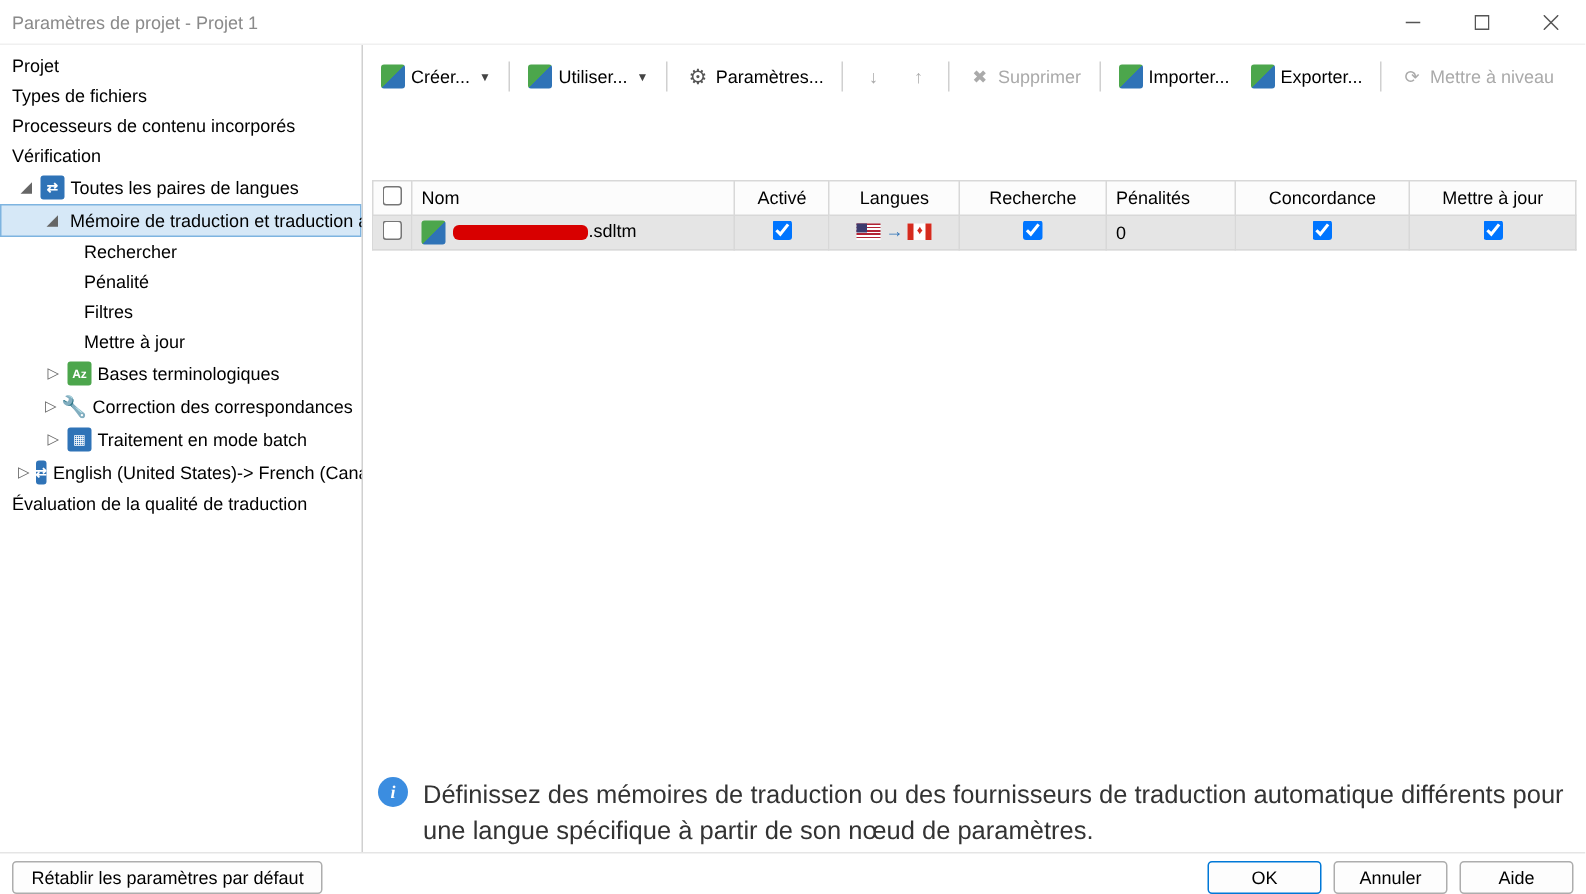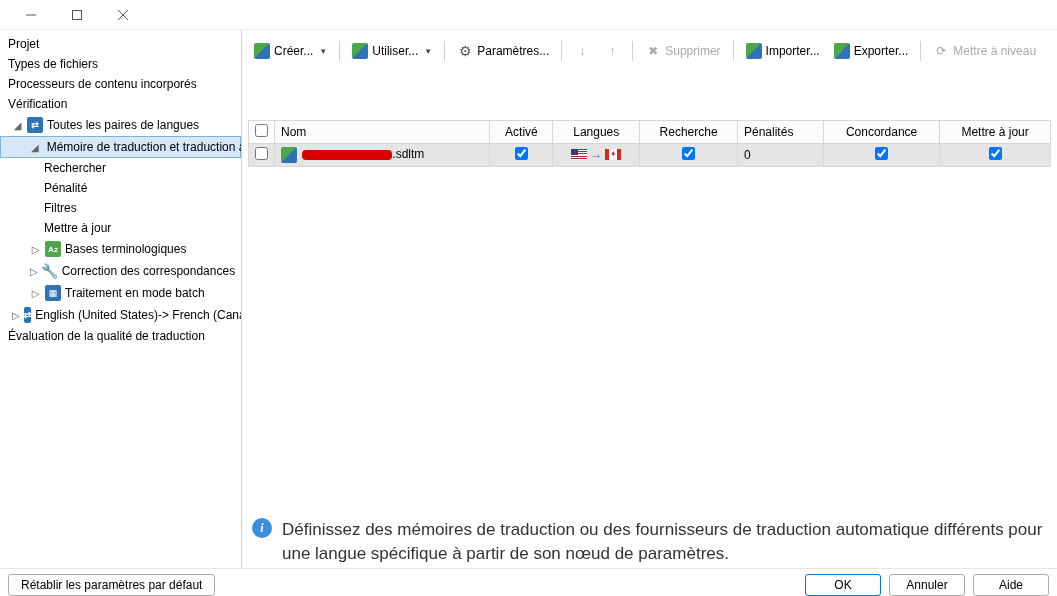--- a/index.html
+++ b/index.html
@@ -10,21 +10,21 @@
 .win-btns { display: flex; }
 .win-btn { width: 46px; height: 30px; display: flex; align-items: center; justify-content: center; color: #555; }
 
 .main { display: flex; height: 538px; }
 .left-pane { width: 242px; border-right: 1px solid #d0d0d0; overflow: hidden; padding-top: 4px; }
 
 .nav-item { padding: 3px 8px; cursor: default; display: flex; align-items: center; gap: 4px; white-space: nowrap; }
 .nav-item.lvl1 { padding-left: 8px; }
 .nav-item.lvl2 { padding-left: 12px; }
 .nav-item.lvl3 { padding-left: 30px; }
-.nav-item.lvl4 { padding-left: 44px; }
+.nav-item.lvl4 { padding-left: 56px; }
 .nav-item.selected { background: #d6e8f7; border: 1px solid #7eb4e0; padding-top: 2px; padding-bottom: 2px; }
 
 .expander { width: 11px; height: 11px; display: inline-flex; align-items: center; justify-content: center; color: #666; font-size: 10px; }
 .ico { width: 16px; height: 16px; display: inline-flex; align-items: center; justify-content: center; }
 .ico-lang { background: #2f73b7; color: #fff; font-size: 9px; font-weight: bold; border-radius: 2px; }
 .ico-tm { background: linear-gradient(135deg,#4ca64c 50%,#2f73b7 50%); border-radius: 2px; }
 .ico-term { background: #4ca64c; color: #fff; font-size: 8px; font-weight: bold; border-radius: 2px; }
 .ico-wrench { color: #f58b1f; font-size: 14px; }
 .ico-batch { background: #2f73b7; color: #fff; font-size: 9px; border-radius: 2px; }
 
@@ -64,20 +64,21 @@
 .footer .spacer { flex:1; }
 .btn { min-width:76px; height:22px; border:1px solid #adadad; background:#fdfdfd; border-radius:3px; display:flex; align-items:center; justify-content:center; padding:0 12px; }
 .btn.primary { border-color:#0078d7; }
 
 svg { display:block; }
 </style>
 </head>
 <body>
 
 <div class="title-bar">
+  <div class="title">Paramètres de projet - Projet 1</div>
   <div class="win-btns">
     <div class="win-btn">
       <svg width="10" height="10" viewBox="0 0 10 10">
           <path d="M0 5h10" stroke="currentColor" stroke-width="1"></path>
         </svg>
     </div>
     <div class="win-btn">
       <svg width="10" height="10" viewBox="0 0 10 10">
           <rect x="0.5" y="0.5" width="9" height="9" fill="none" stroke="currentColor" stroke-width="1"></rect>
         </svg>

